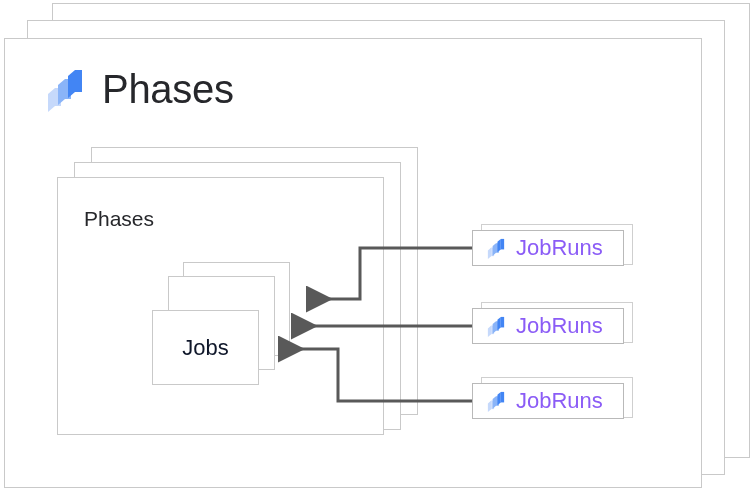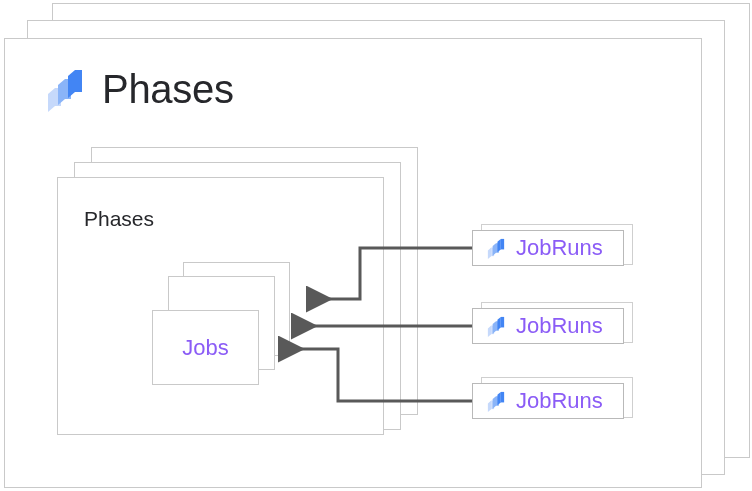--- a/index.html
+++ b/index.html
@@ -53,21 +53,21 @@
   
   #jobs-back2{left:183px; top:262px; width:107px; height:94px;}
   #jobs-back1{left:168px; top:276px; width:107px; height:94px;}
   #jobs-front{left:152px; top:310px; width:107px; height:75px;}
   #jobs-front{left:152px; top:310px; width:107px; height:75px;}
 
   #jobs-label{
     position:absolute;left:152px;top:310px;
     width:107px;height:75px;
     display:flex;align-items:center;justify-content:center;
-    font-size:22px;color:#8b5cf6;font-weight:400;
+    font-size:22px;color:#0f172a;font-weight:400;
   }
 
   
   .jobrun-shadow{
     position:absolute;
     background:#ffffff;
     border:1px solid #cfcfcf;
     box-sizing:border-box;
   }
   .jobrun-box{

